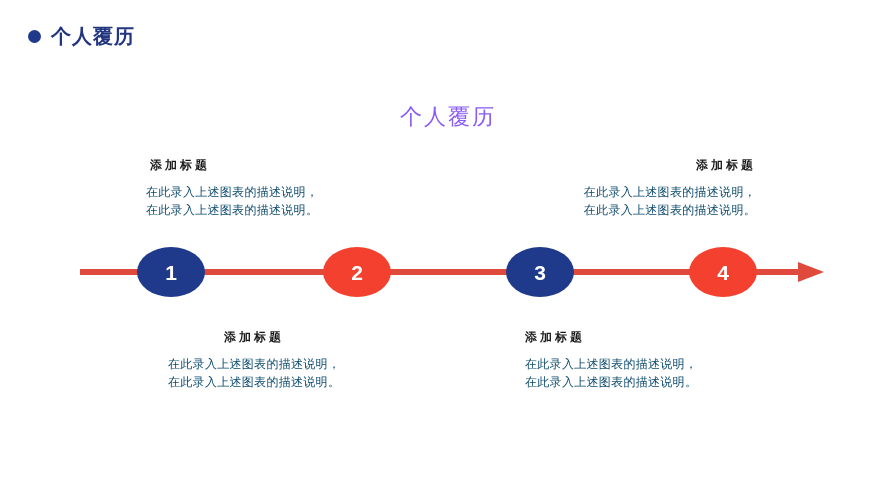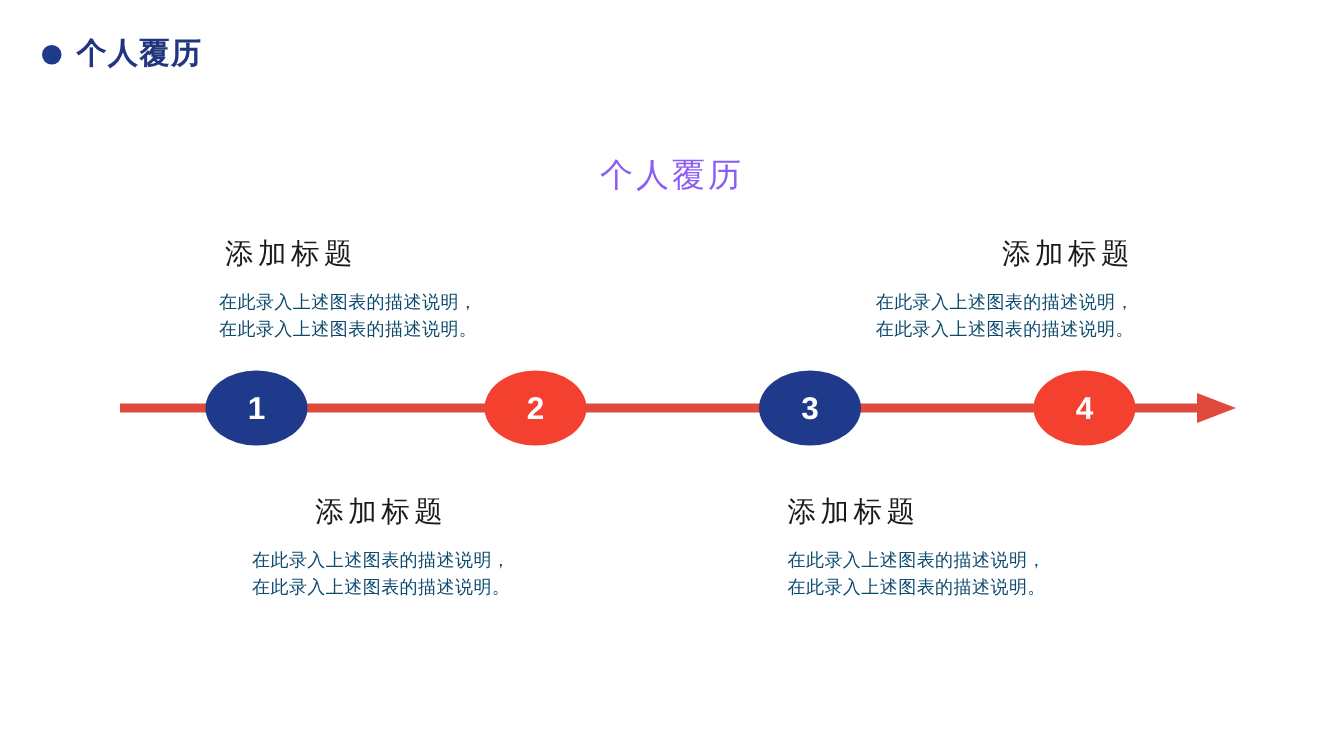--- a/index.html
+++ b/index.html
@@ -77,22 +77,22 @@
     font-weight: bold;
     line-height: 1;
     transform: translate(-50%, -50%);
   }
 
   
   .block {
     position: absolute;
   }
   .block-title {
-    font-size: 19px;
-    font-weight: normal;
+    font-size: 12px;
+    font-weight: bold;
     color: #1a1a1a;
     letter-spacing: 3px;
     line-height: 1.3;
     margin-bottom: 9px;
   }
   .block-desc {
     font-size: 12px;
     color: #0c4a6e;
     line-height: 1.55;
     letter-spacing: 0.3px;

